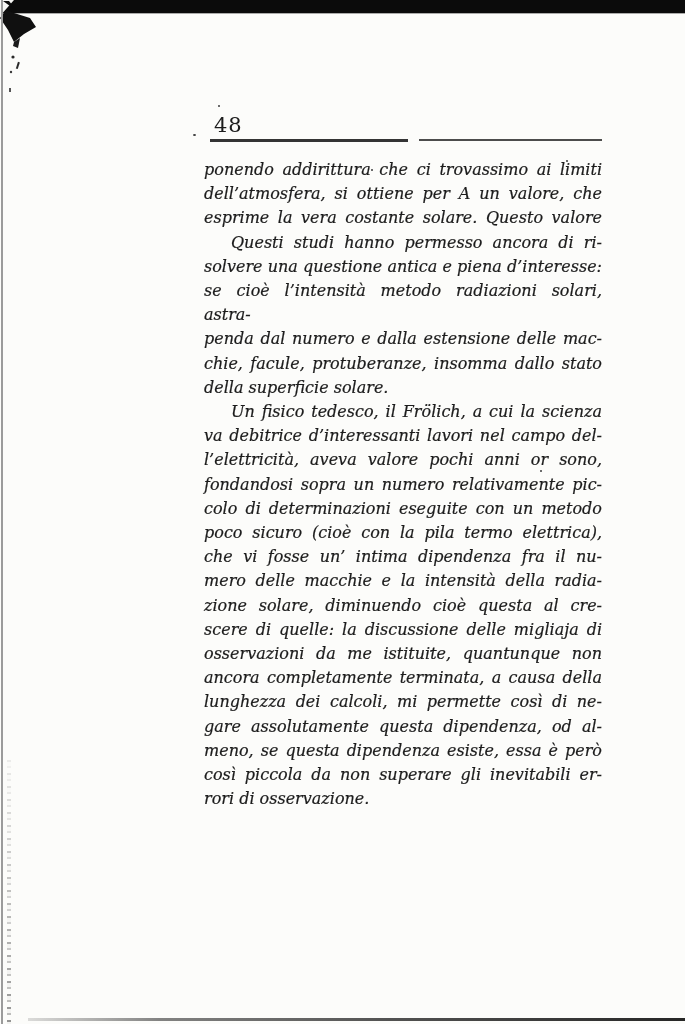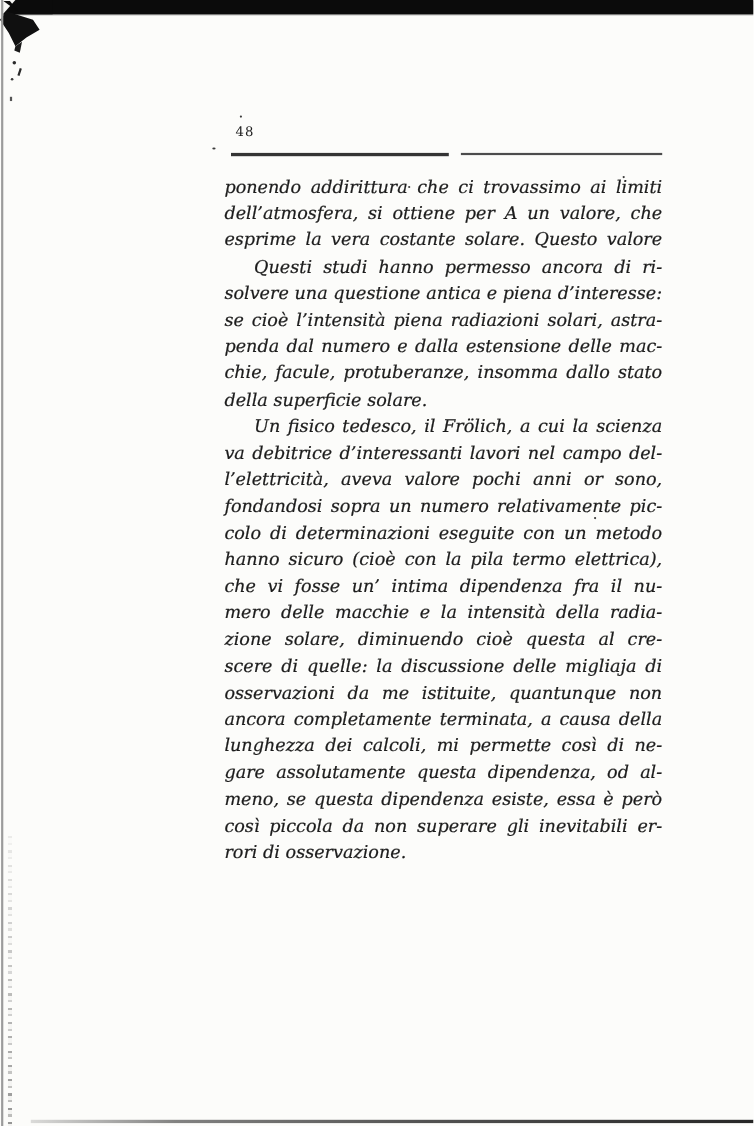--- a/index.html
+++ b/index.html
@@ -43,21 +43,21 @@
     position: absolute; left: 28px; right: 0; top: 1018px;
     height: 3px;
     background: linear-gradient(to right,
       rgba(30,30,30,0.15), rgba(30,30,30,0.55) 20%,
       rgba(25,25,25,0.75) 55%, rgba(15,15,15,0.9));
   }
   .speck { position: absolute; background: #3c3c3c; border-radius: 50%; }
   
   .pagenum {
     position: absolute; left: 214px; top: 113px;
-    font-size: 12px; color: #1d1d1d; letter-spacing: 1px;
+    font-size: 21px; color: #1d1d1d; letter-spacing: 1px;
   }
   .rule {
     position: absolute; left: 210px; top: 139px;
     width: 392px; height: 4px;
     display: flex; align-items: flex-start;
   }
   .rule-left  { width: 198px; height: 3px; background: #343434; margin-right: 11px; }
   .rule-right { width: 183px; height: 2px; background: #4c4c4c; margin-top: 0px; }
   
   .body-text {
@@ -108,30 +108,30 @@
     <span class="rule-left"></span>
     <span class="rule-right"></span>
   </div>
 
   <div class="body-text">
     <div class="line">ponendo addirittura che ci trovassimo ai limiti</div>
     <div class="line">dell’atmosfera, si ottiene per A un valore, che</div>
     <div class="line">esprime la vera costante solare. Questo valore</div>
     <div class="line indent">Questi studi hanno permesso ancora di ri-</div>
     <div class="line">solvere una questione antica e piena d’interesse:</div>
-    <div class="line">se cioè l’intensità piena radiazioni solari, astra-</div>
+    <div class="line">se cioè l’intensità metodo radiazioni solari, astra-</div>
     <div class="line">penda dal numero e dalla estensione delle mac-</div>
     <div class="line">chie, facule, protuberanze, insomma dallo stato</div>
     <div class="line plast">della superficie solare.</div>
     <div class="line indent">Un fisico tedesco, il Frölich, a cui la scienza</div>
     <div class="line">va debitrice d’interessanti lavori nel campo del-</div>
     <div class="line">l’elettricità, aveva valore pochi anni or sono,</div>
     <div class="line">fondandosi sopra un numero relativamente pic-</div>
     <div class="line">colo di determinazioni eseguite con un metodo</div>
-    <div class="line">hanno sicuro (cioè con la pila termo elettrica),</div>
+    <div class="line">poco sicuro (cioè con la pila termo elettrica),</div>
     <div class="line">che vi fosse un’ intima dipendenza fra il nu-</div>
     <div class="line">mero delle macchie e la intensità della radia-</div>
     <div class="line">zione solare, diminuendo cioè questa al cre-</div>
     <div class="line">scere di quelle: la discussione delle migliaja di</div>
     <div class="line">osservazioni da me istituite, quantunque non</div>
     <div class="line">ancora completamente terminata, a causa della</div>
     <div class="line">lunghezza dei calcoli, mi permette così di ne-</div>
     <div class="line">gare assolutamente questa dipendenza, od al-</div>
     <div class="line">meno, se questa dipendenza esiste, essa è però</div>
     <div class="line">così piccola da non superare gli inevitabili er-</div>

